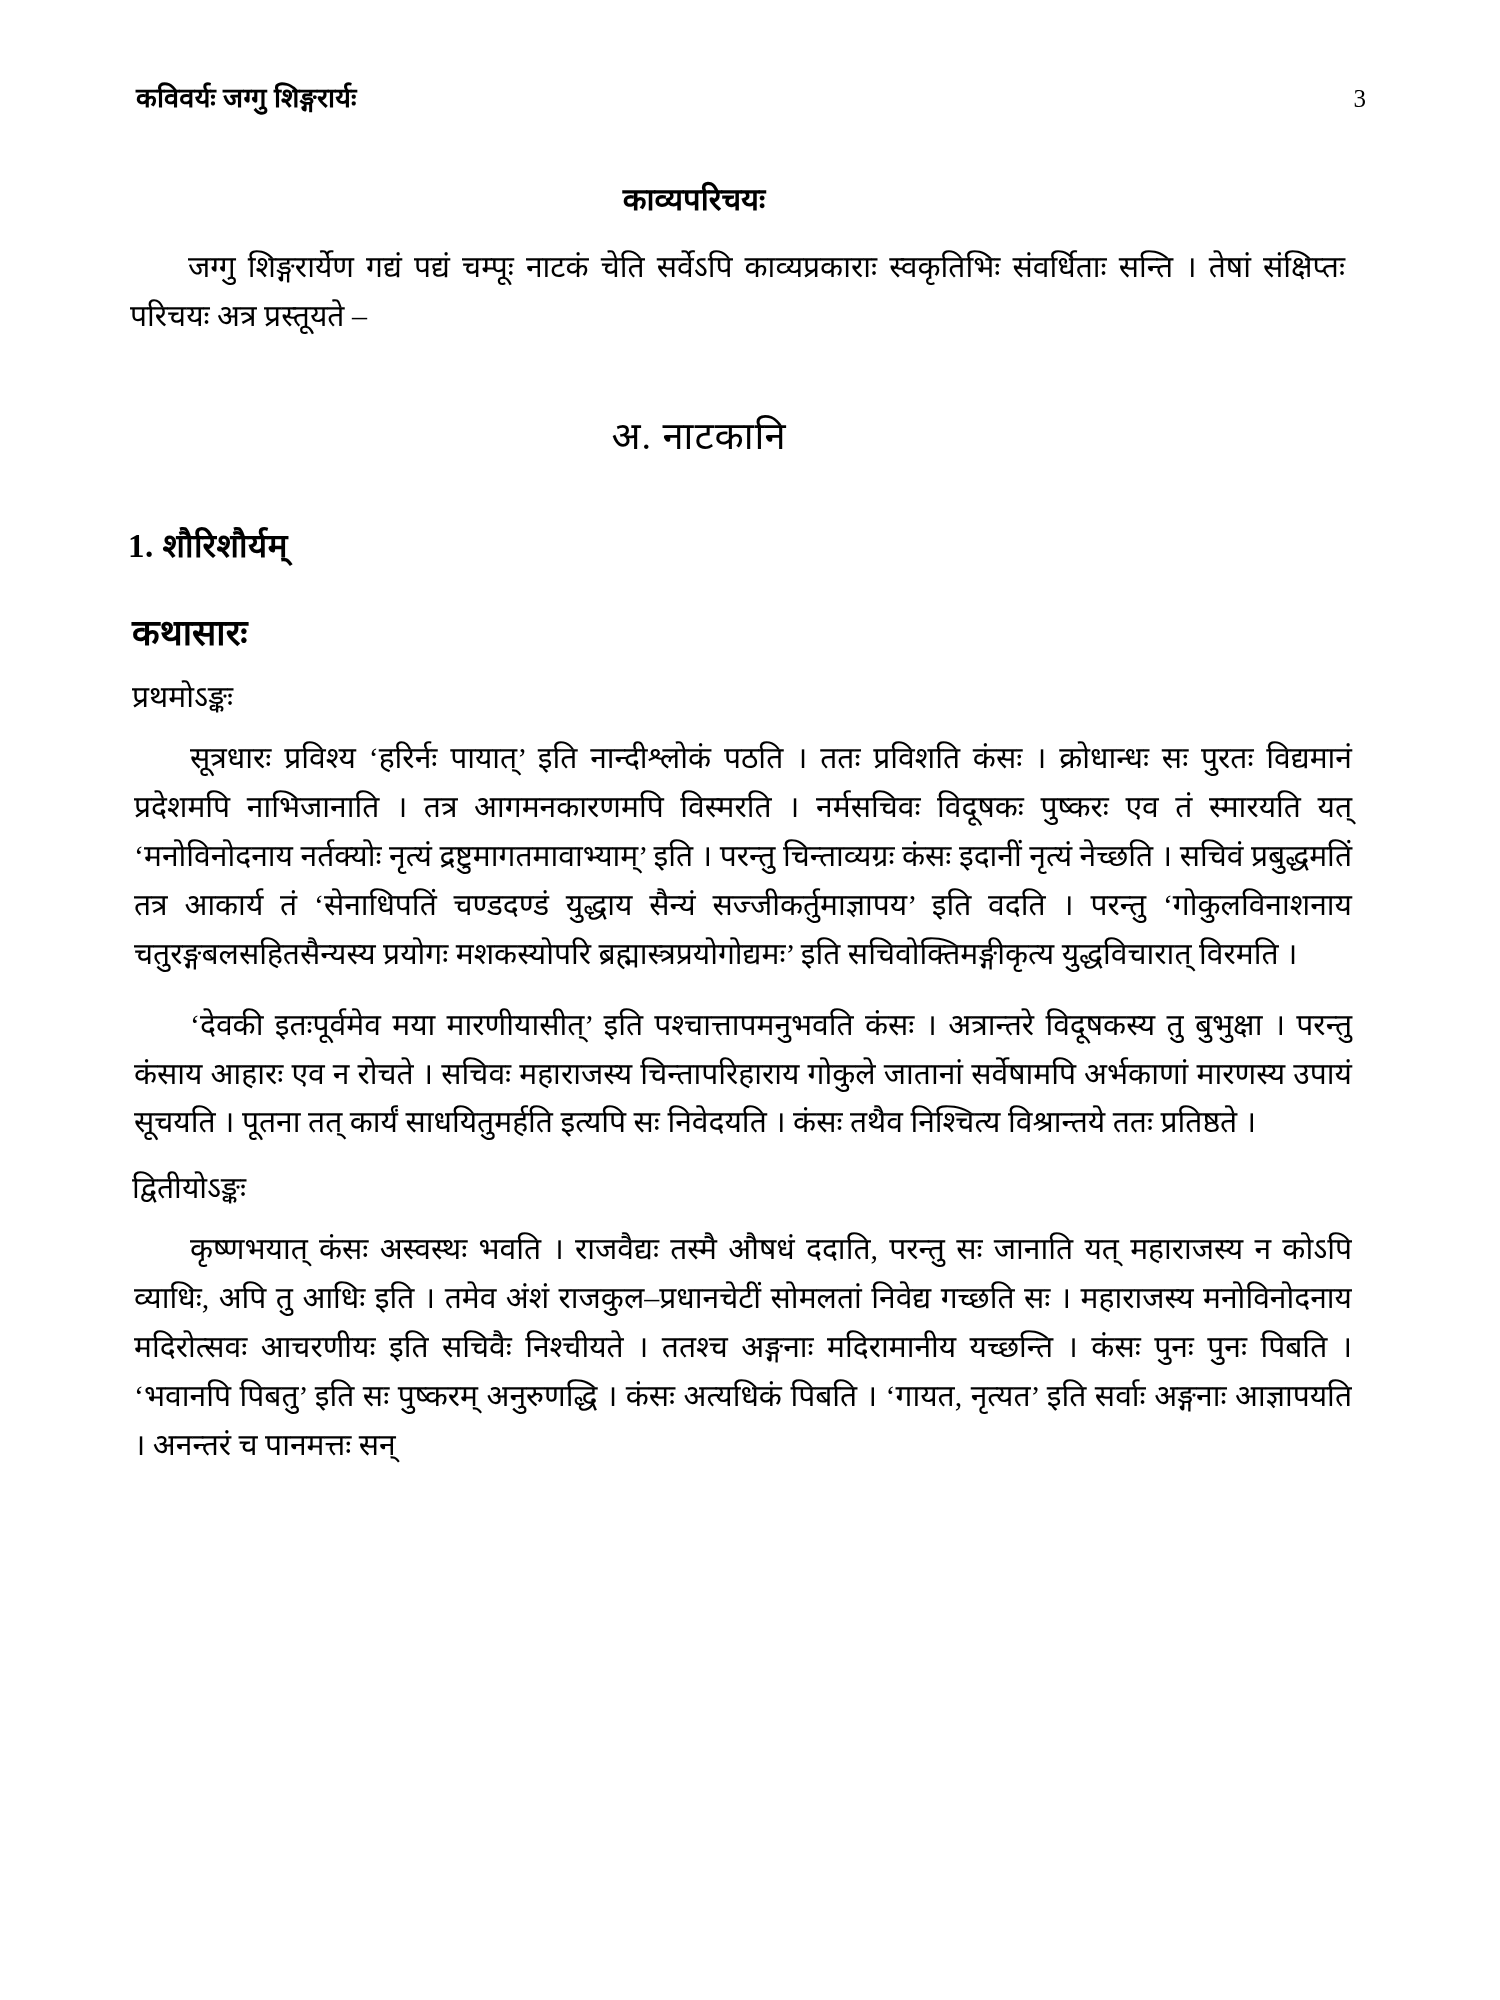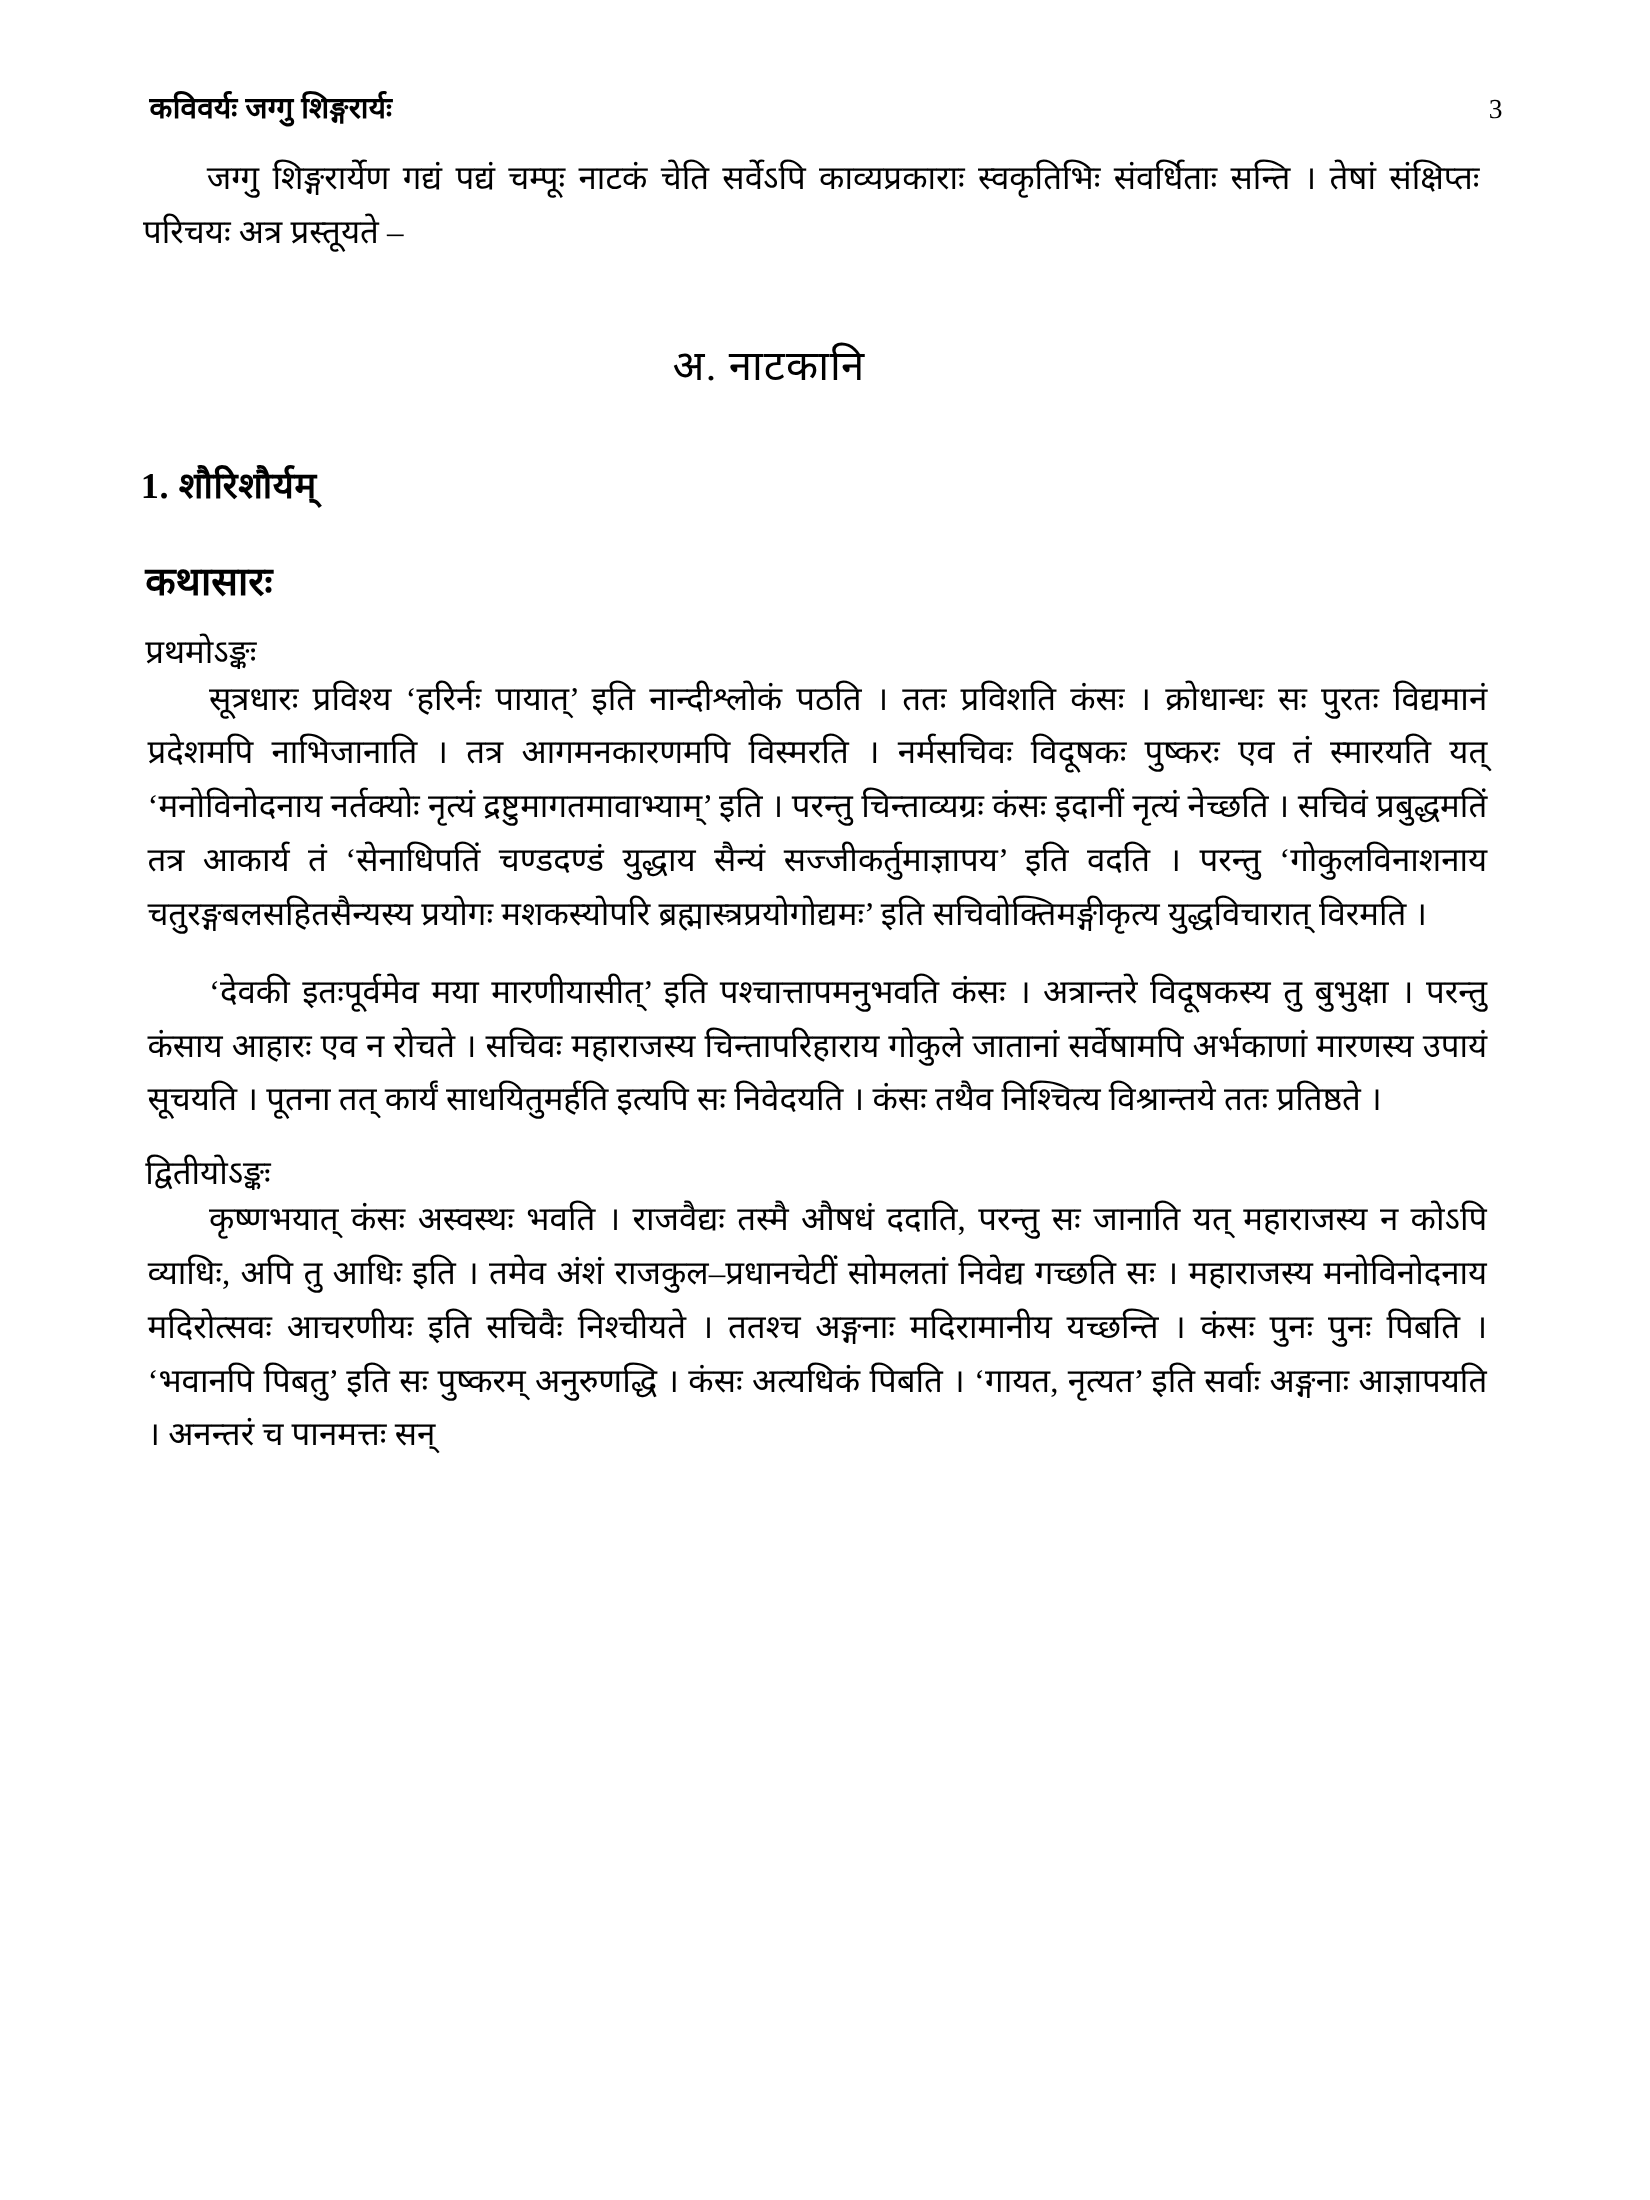--- a/index.html
+++ b/index.html
@@ -81,20 +81,21 @@
     margin-top: 19px;
     margin-left: 4px;
   }
   .body-para {
     font-size: 30px;
     line-height: 1.63;
     text-align: justify;
     text-justify: inter-word;
     width: 1218px;
     margin-left: 6px;
+    margin-top: 18px;
   }
   .body-para .indent {
     display: inline-block;
     width: 56px;
   }
   .tight {
     margin-top: 22px;
   }
   .clip {
     overflow: hidden;
@@ -104,20 +105,21 @@
 </head>
 <body>
 
 <div class="page">
 
   <div class="header-row">
     <div class="running-head">कविवर्यः जग्गु शिङ्गरार्यः</div>
     <div class="page-number">3</div>
   </div>
 
+  <div class="section-title">काव्यपरिचयः</div>
 
   <div class="intro-para"><span class="indent"></span><span>जग्गु शिङ्गरार्येण गद्यं पद्यं चम्पूः नाटकं चेति सर्वेऽपि काव्यप्रकाराः स्वकृतिभिः संवर्धिताः सन्ति । तेषां संक्षिप्तः परिचयः अत्र प्रस्तूयते –</span></div>
 
   <div class="big-heading">अ.  नाटकानि</div>
 
   <div class="play-heading">1.  शौरिशौर्यम्</div>
 
   <div class="sub-heading">कथासारः</div>
 
   <div class="act-heading">प्रथमोऽङ्कः</div>

